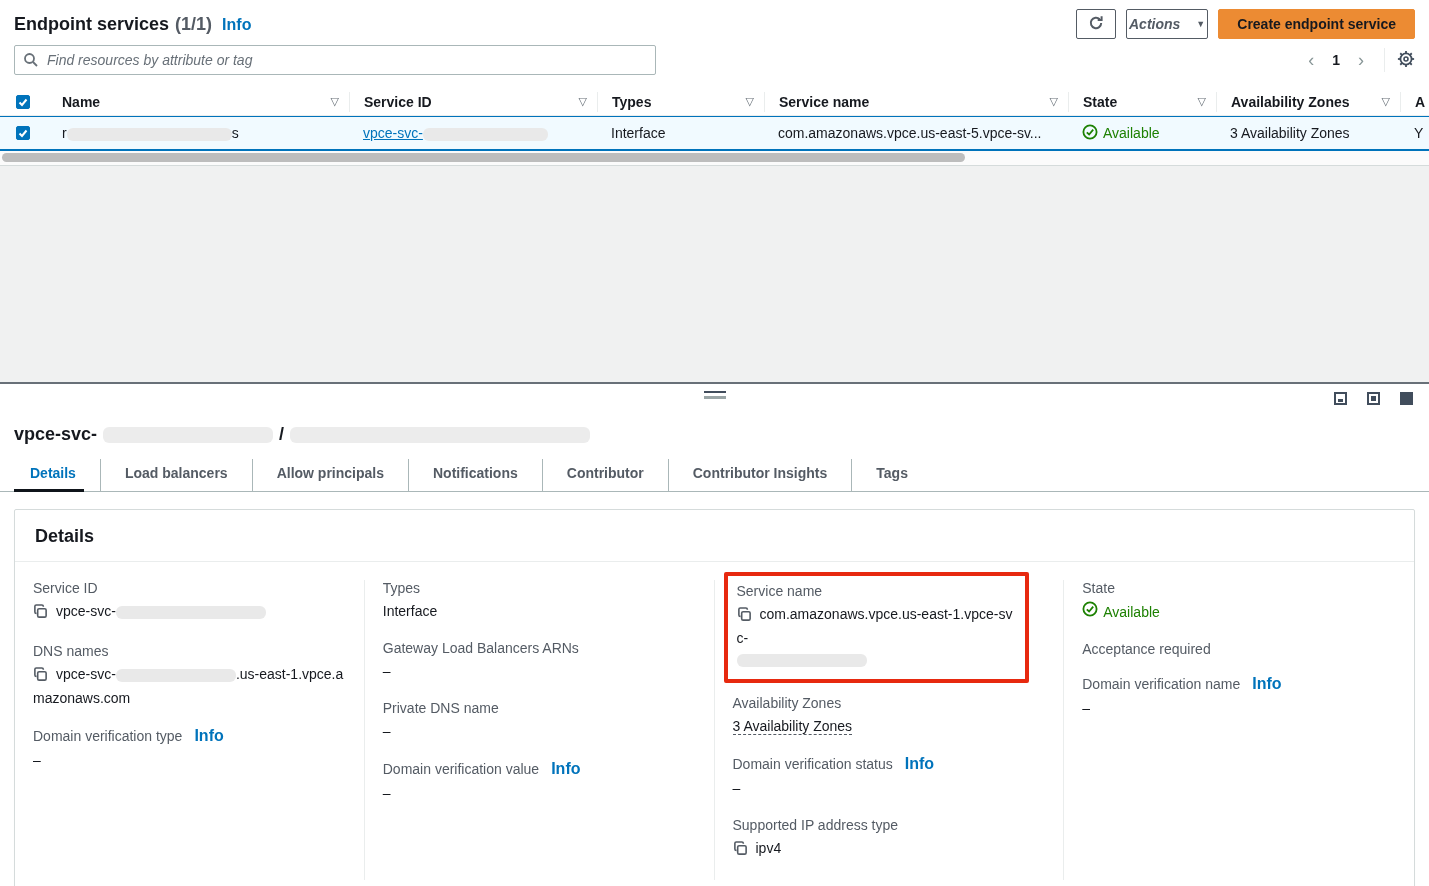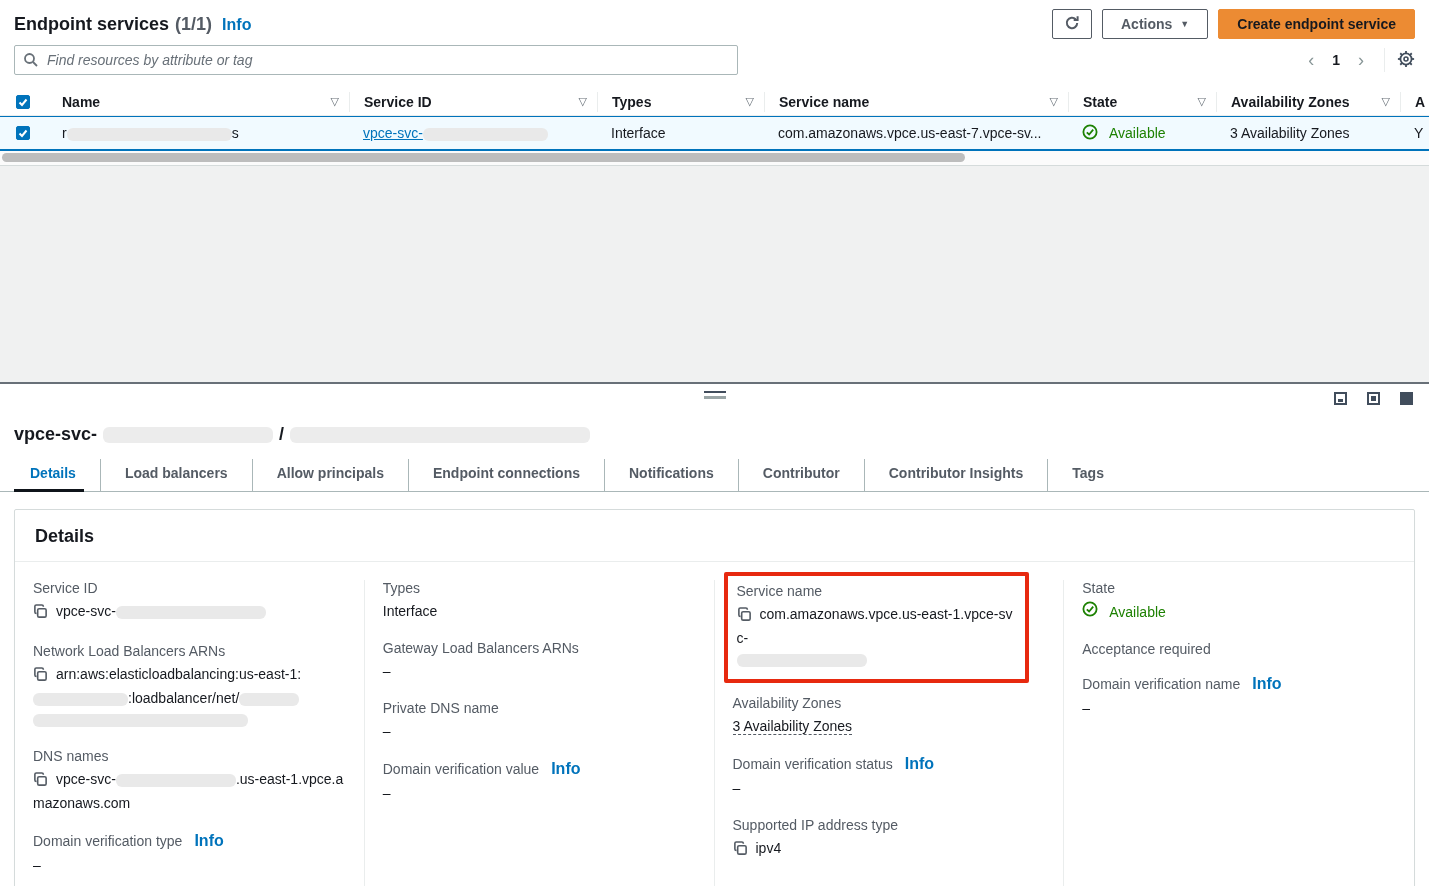--- a/index.html
+++ b/index.html
@@ -10,26 +10,26 @@
   
   .list-section { background:#fff; border-bottom:1px solid #d5dbdb; }
   .header-row { display:flex; align-items:center; justify-content:space-between; padding:10px 14px 0 14px; height:38px; }
   .page-title-wrap { display:flex; align-items:baseline; gap:6px; }
   .page-title { font-size:18px; font-weight:700; }
   .page-count { font-size:18px; font-weight:700; color:#545b64; }
   .info-link { font-size:16px; font-weight:700; color:#0073bb; cursor:pointer; margin-left:4px; }
   .header-actions { display:flex; align-items:center; gap:10px; }
   .btn { height:30px; display:inline-flex; align-items:center; justify-content:center; border:1px solid #545b64; background:#fff; border-radius:2px; font-weight:700; font-size:14px; color:#545b64; cursor:pointer; }
   .btn-icon { width:40px; }
-  .btn-normal { padding:0 18px; gap:8px; }
+  .btn-normal { padding:0 2px; gap:16px;font-style:italic; }
   .btn-primary { padding:0 18px; background:#ec8b33; border:1px solid #ec8b33; color:#16191f; }
   .caret-down { font-size:9px; color:#545b64; }
 
   .toolbar-row { display:flex; align-items:center; justify-content:space-between; padding:6px 14px 0 14px; height:38px; }
-  .search-box { position:relative; width:724px; }
+  .search-box { position:relative; width:642px; }
   .search-box input { width:100%; height:30px; border:1px solid #aab7b8; border-radius:2px; padding:0 8px 0 32px; font-style:italic; font-size:14px; color:#16191f; font-family:"Liberation Sans","DejaVu Sans",sans-serif; }
   .search-box input::placeholder { color:#687078; font-style:italic; }
   .search-icon { position:absolute; left:9px; top:7px; }
   .pager { display:flex; align-items:center; gap:4px; }
   .pager .chev { padding:2px 8px; cursor:pointer; color:#879596; font-size:18px; line-height:1; }
   .pager .page-num { font-weight:700; padding:0 6px; cursor:pointer; }
   .pager .sep { width:1px; height:24px; background:#eaeded; margin:0 8px; }
   .gear-btn { cursor:pointer; display:flex; align-items:center; }
 
   
@@ -40,21 +40,21 @@
   .th.first { border-left:none;gap:8px; }
   .filter-caret { color:#687078; font-size:11px; cursor:pointer; }
   .cb-cell { display:flex; align-items:center; justify-content:flex-start; padding-left:16px; }
   .checkbox { width:14px; height:14px; background:#0073bb; border:1px solid #0073bb; border-radius:2px; display:flex; align-items:center; justify-content:center; cursor:pointer; }
   .tbl-row { height:35px; background:#f1faff; border-top:1px solid #0073bb; border-bottom:2px solid #0073bb; }
   .td { padding:0 10px 0 14px; white-space:nowrap; overflow:hidden; }
   .link { color:#0073bb; text-decoration:underline; cursor:pointer; }
   .redact { display:inline-block; height:13px; background:#e9e9e9; border-radius:6px; vertical-align:middle; }
   .w60{width:60px} .w95{width:95px} .w120{width:120px} .w125{width:125px} .w130{width:130px} .w150{width:150px} .w165{width:165px} .w170{width:170px} .w215{width:215px} .w300{width:300px}
   .redact-title { height:16px; background:#ececec; }
-  .state-ok { color:#1d8102; display:inline-flex; align-items:center; gap:11px;justify-content:center; }
+  .state-ok { color:#1d8102; display:inline-flex; align-items:center; gap:5px;justify-content:center; }
   .dashed-link { border-bottom:1px dashed #545b64; cursor:pointer; }
   .hscroll { height:14px; padding:2px 2px; background:#fbfbfb; }
   .hscroll-thumb { width:963px; height:9px; border-radius:5px; background:#bdbdbd; cursor:pointer; }
 
   
   .gap { flex:0 0 216px; background:#f0f1f1; }
 
   
   .split-panel { flex:1; background:#fff; border-top:2px solid #687078; position:relative; }
   .panel-top { height:26px; position:relative; }
@@ -202,21 +202,21 @@
               </svg>
           </span>
         </div>
         <div class="td">
           <span>r</span><span class="redact w165"></span><span>s</span>
         </div>
         <div class="td">
           <span class="link"><span>vpce-svc-</span><span class="redact w125"></span></span>
         </div>
         <div class="td">Interface</div>
-        <div class="td">com.amazonaws.vpce.us-east-7.vpce-sv...</div>
+        <div class="td">com.amazonaws.vpce.us-east-5.vpce-sv...</div>
         <div class="td">
           <span class="state-ok">
             <span>
               <svg width="16" height="16" viewBox="0 0 16 16">
                   <circle cx="8" cy="8" r="6.6" fill="none" stroke="#1d8102" stroke-width="1.8"></circle>
                   <polyline points="4.8,8.3 7.1,10.5 11.2,5.6" fill="none" stroke="#1d8102" stroke-width="1.8"></polyline>
                 </svg>
             </span>
             <span>Available</span>
           </span>
@@ -256,21 +256,20 @@
       <span>vpce-svc-</span>
         <span class="redact redact-title w170"></span>
       <span>/</span>
       <span class="redact redact-title w300"></span>
     </div>
 
     <div class="tabs">
       <span class="tab first active">Details</span>
       <span class="tab">Load balancers</span>
       <span class="tab">Allow principals</span>
-      <span class="tab">Endpoint connections</span>
       <span class="tab">Notifications</span>
       <span class="tab">Contributor</span>
       <span class="tab">Contributor Insights</span>
       <span class="tab">Tags</span>
     </div>
 
     <div class="card">
       <div class="card-header">
         <h2>Details</h2>
       </div>
@@ -279,32 +278,20 @@
         <div class="col divided">
           <div class="field">
             <div class="label">
                 <span>Service ID</span>
               </div>
             <div class="value">
               <span class="copy-icon"><svg width="15" height="15" viewBox="0 0 16 16">
                     <rect x="5" y="5" width="9" height="9" rx="1.5" fill="none" stroke="#545b64" stroke-width="1.7"></rect>
                     <path d="M11 2.8V2.5A1.5 1.5 0 0 0 9.5 1h-6A1.5 1.5 0 0 0 2 2.5v6A1.5 1.5 0 0 0 3.5 10h.3" fill="none" stroke="#545b64" stroke-width="1.7"></path>
                   </svg></span><span>vpce-svc-</span><span class="redact w150"></span>
-            </div>
-          </div>
-          <div class="field">
-            <div class="label">
-                <span>Network Load Balancers ARNs</span>
-              </div>
-            <div class="value">
-              <span class="copy-icon"><svg width="15" height="15" viewBox="0 0 16 16">
-                    <rect x="5" y="5" width="9" height="9" rx="1.5" fill="none" stroke="#545b64" stroke-width="1.7"></rect>
-                    <path d="M11 2.8V2.5A1.5 1.5 0 0 0 9.5 1h-6A1.5 1.5 0 0 0 2 2.5v6A1.5 1.5 0 0 0 3.5 10h.3" fill="none" stroke="#545b64" stroke-width="1.7"></path>
-                  </svg></span><span>arn:aws:elasticloadbalancing:us-east-1:</span><span class="redact w95"></span><span>:loadbalancer/net/</span><span class="redact w60"></span><br>
-              <span class="redact w215"></span>
             </div>
           </div>
           <div class="field">
             <div class="label">
                 <span>DNS names</span>
               </div>
             <div class="value">
               <span class="copy-icon"><svg width="15" height="15" viewBox="0 0 16 16">
                     <rect x="5" y="5" width="9" height="9" rx="1.5" fill="none" stroke="#545b64" stroke-width="1.7"></rect>
                     <path d="M11 2.8V2.5A1.5 1.5 0 0 0 9.5 1h-6A1.5 1.5 0 0 0 2 2.5v6A1.5 1.5 0 0 0 3.5 10h.3" fill="none" stroke="#545b64" stroke-width="1.7"></path>

